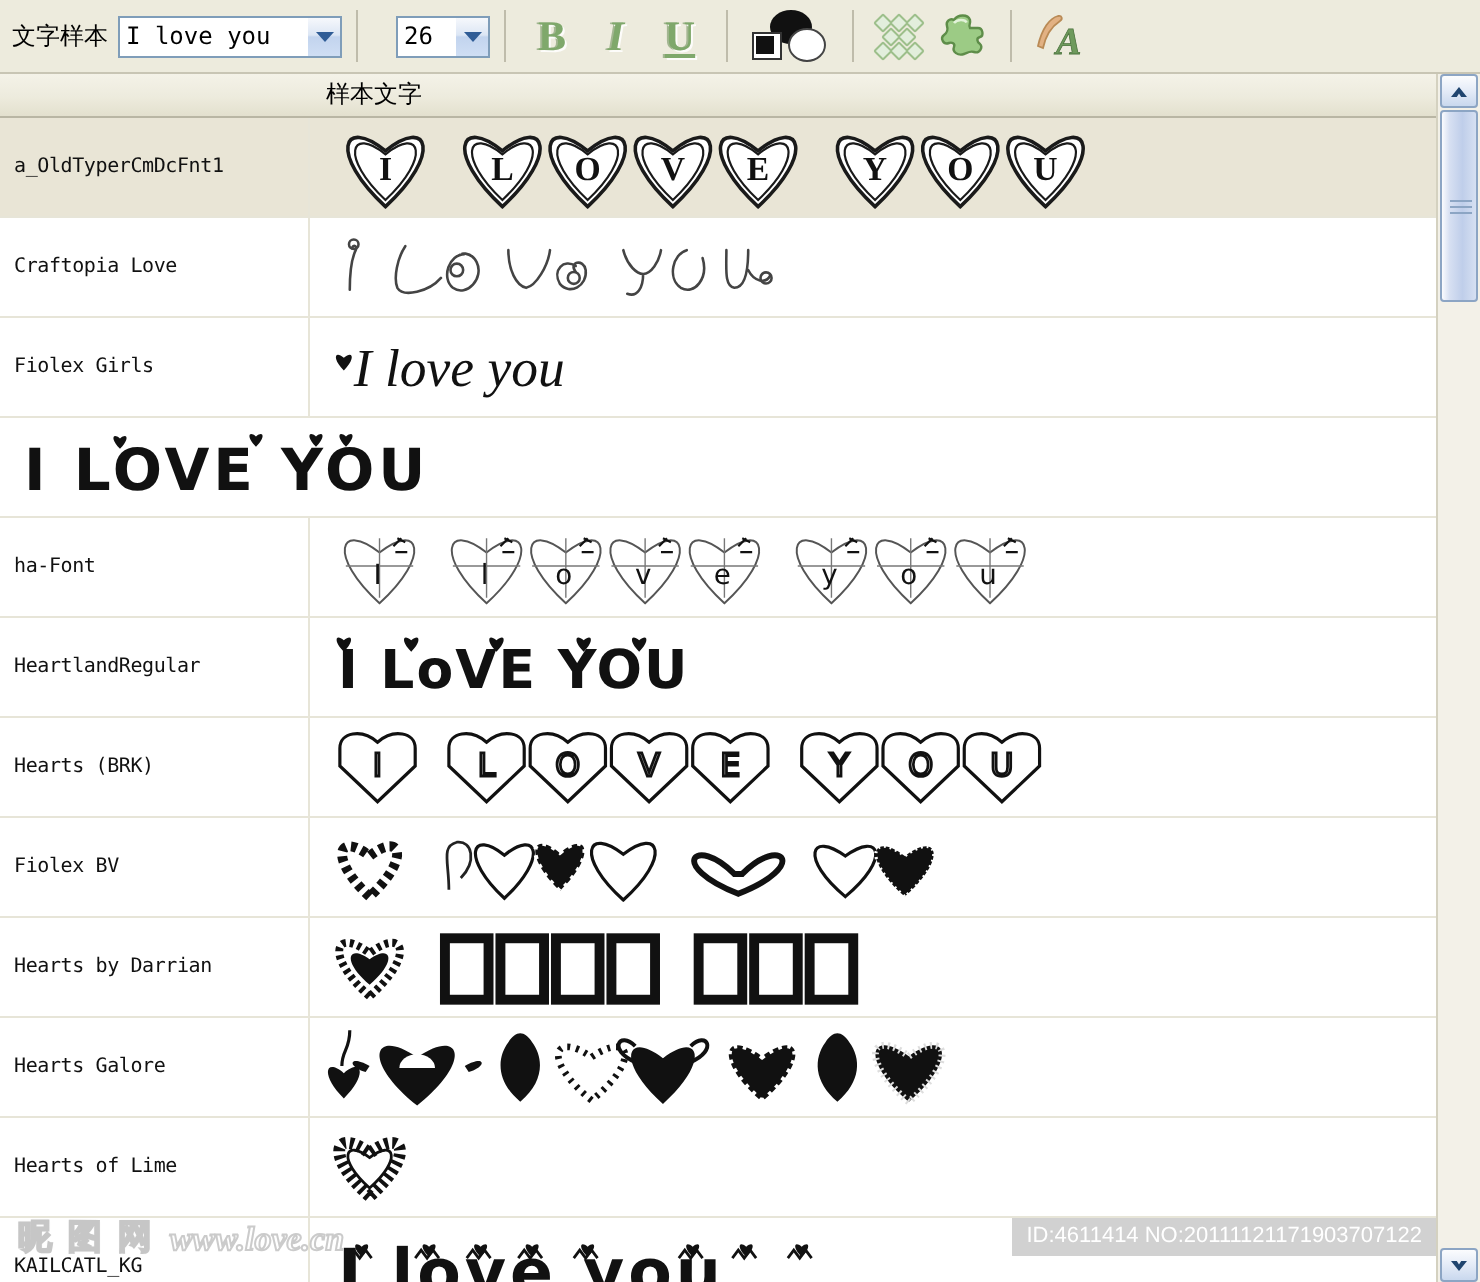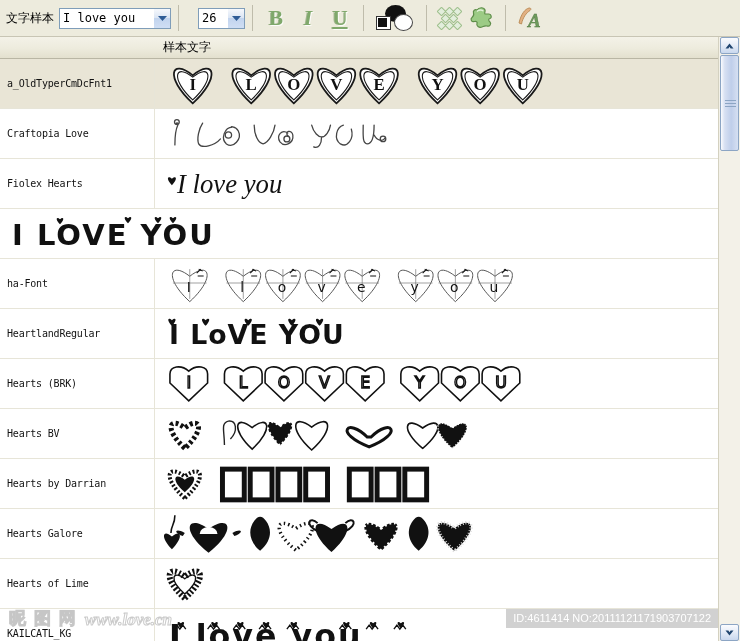--- a/index.html
+++ b/index.html
@@ -445,21 +445,21 @@
               <path d="M182 14 C175 16,172 28,179 33 C186 37,193 28,190 18"></path>
               <path d="M202 14 C202 24,201 32,206 33 C211 33,213 26,213 14 M213 24 C216 30,222 31,224 27"></path>
               <circle cx="66" cy="24" r="3.2"></circle>
               <circle cx="125" cy="28" r="3"></circle>
               <circle cx="222" cy="28" r="2.8"></circle>
             </g>
           </svg>
         </div>
       </div>
       <div class="row">
-        <div class="cell-name">Fiolex Hearts</div>
+        <div class="cell-name">Fiolex Girls</div>
         <div class="cell-sample">
           <svg class="sample-svg" width="560" height="46" viewBox="0 0 560 46" xmlns="http://www.w3.org/2000/svg">
             <path d="M 9 24.2
           C 2.9499999999999993 18.2, 4.38 13.8, 9 17.8
           C 13.620000000000001 13.8, 15.05 18.2, 9 24.2 Z" fill="#111"></path>
             <text x="14" y="32" font-family="Liberation Serif, serif" font-style="italic" font-size="27" fill="#111">I love you</text>
           </svg>
         </div>
       </div>
       <div class="row">
@@ -608,21 +608,21 @@
             <path d="M281 13 C281 5,292 3,300 10 C308 3,319 5,319 13
                 L319 22 L300 40 L281 22 Z" fill="#fff" stroke="#111" stroke-width="1.6"></path>
             <text x="300" y="27" text-anchor="middle" font-family="DejaVu Sans, sans-serif" font-size="16" fill="#fff" stroke="#111" stroke-width="1.4">O</text>
             <path d="M322 13 C322 5,333 3,341 10 C349 3,360 5,360 13
                 L360 22 L341 40 L322 22 Z" fill="#fff" stroke="#111" stroke-width="1.6"></path>
             <text x="341" y="27" text-anchor="middle" font-family="DejaVu Sans, sans-serif" font-size="16" fill="#fff" stroke="#111" stroke-width="1.4">U</text>
           </svg>
         </div>
       </div>
       <div class="row">
-        <div class="cell-name">Hearts BV</div>
+        <div class="cell-name">Fiolex BV</div>
         <div class="cell-sample">
           <svg class="sample-svg" width="560" height="46" viewBox="0 0 560 46" xmlns="http://www.w3.org/2000/svg">
             <path d="M 22 37.44
           C 1.0999999999999979 18.240000000000002, 6.040000000000001 4.16, 22 16.96
           C 37.96 4.16, 42.900000000000006 18.240000000000002, 22 37.44 Z" fill="none" stroke="#111" stroke-width="5" stroke-dasharray="3 2.5"></path>
             <path d="M62 34 C62 20,58 12,66 10 C74 9,76 20,68 28" fill="none" stroke="#222" stroke-width="1.4"></path>
             <path d="M 90 38.28
           C 68 17.88, 73.2 2.9200000000000017, 90 16.52
           C 106.8 2.9200000000000017, 112 17.88, 90 38.28 Z" fill="none" stroke="#111" stroke-width="1.6"></path>
             <path d="M 118 34.6

